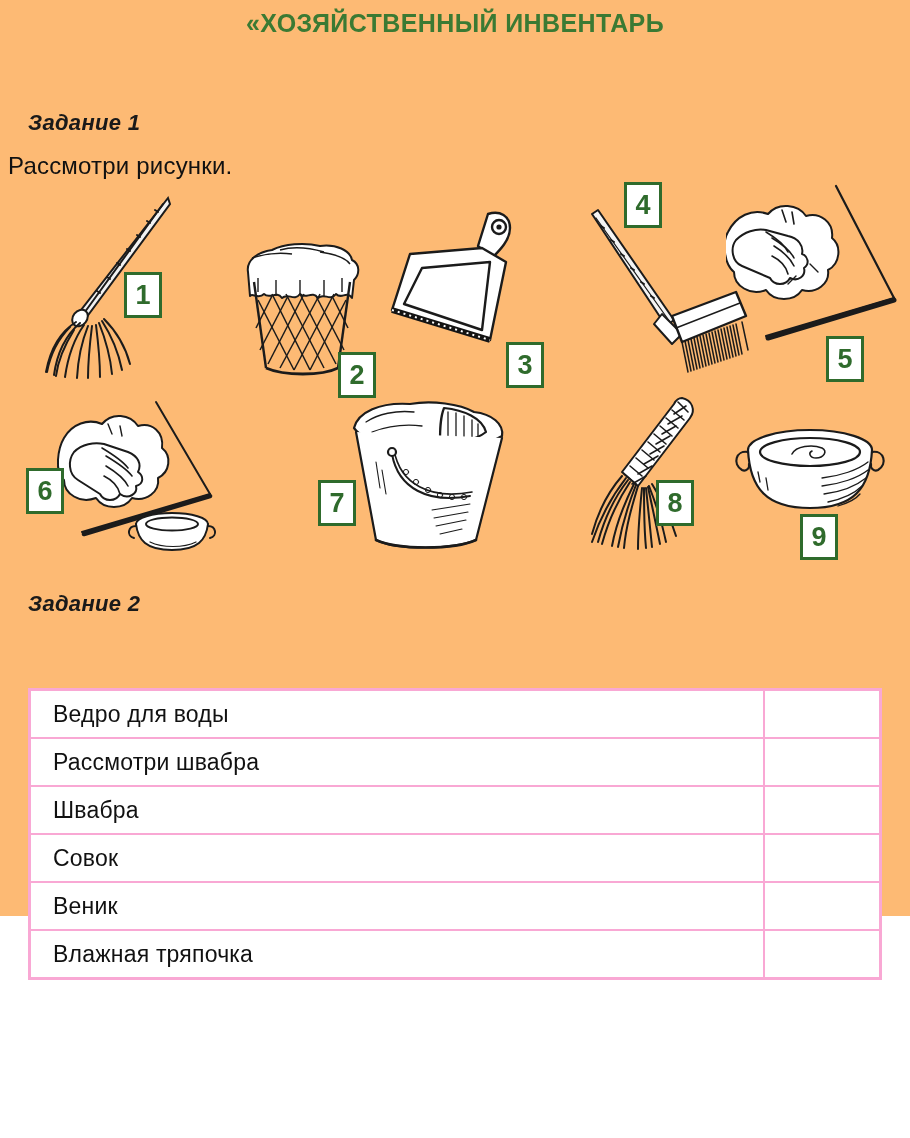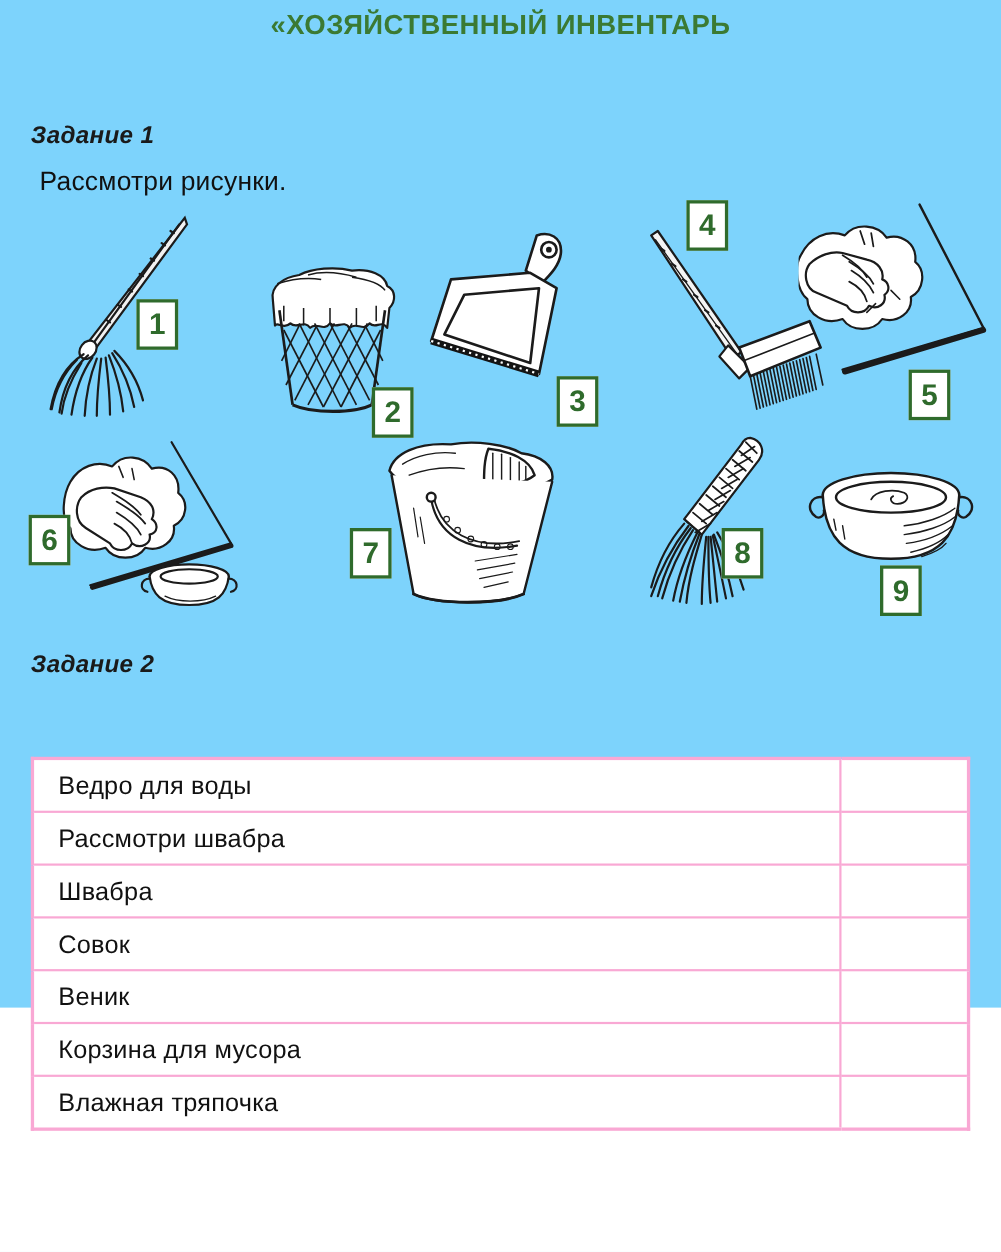--- a/index.html
+++ b/index.html
@@ -13,21 +13,21 @@
     position: relative;
     font-family: "Liberation Sans", sans-serif;
     color: #111;
     overflow: hidden;
   }
 
   .page {
     position: relative;
     width: 910px;
     height: 916px;
-    background: #7dd3fc;
+    background: #fdba74;
   }
 
   
   .title-block {
     position: absolute;
     top: 8px;
     left: 0;
     width: 910px;
     text-align: center;
   }
@@ -50,21 +50,21 @@
     color: #1a1a1a;
     letter-spacing: 0.3px;
   }
   .task-text {
     position: absolute;
     font-size: 24px;
     color: #111;
     letter-spacing: 0.2px;
   }
   #task1-label { top: 110px; left: 28px; }
-  #task1-text  { top: 152px; left: 36px; text-align: center; }
+  #task1-text  { top: 152px; left: 8px; text-align: center; }
   #task2-label { top: 591px; left: 28px; }
   #task2-text  { top: 632px; left: 26px; }
 
   
   .figures {
     position: absolute;
     top: 180px;
     left: 0;
     width: 910px;
     height: 395px;
@@ -479,24 +479,20 @@
         </tr>
         <tr>
           <td>Совок</td>
           <td class="ans"></td>
         </tr>
         <tr>
           <td>Веник</td>
           <td class="ans"></td>
         </tr>
         <tr>
-          <td>Корзина для мусора</td>
-          <td class="ans"></td>
-        </tr>
-        <tr>
           <td>Влажная тряпочка</td>
           <td class="ans"></td>
         </tr>
       </tbody>
     </table>
   </div>
 
 </div>
 
 </body></html>

